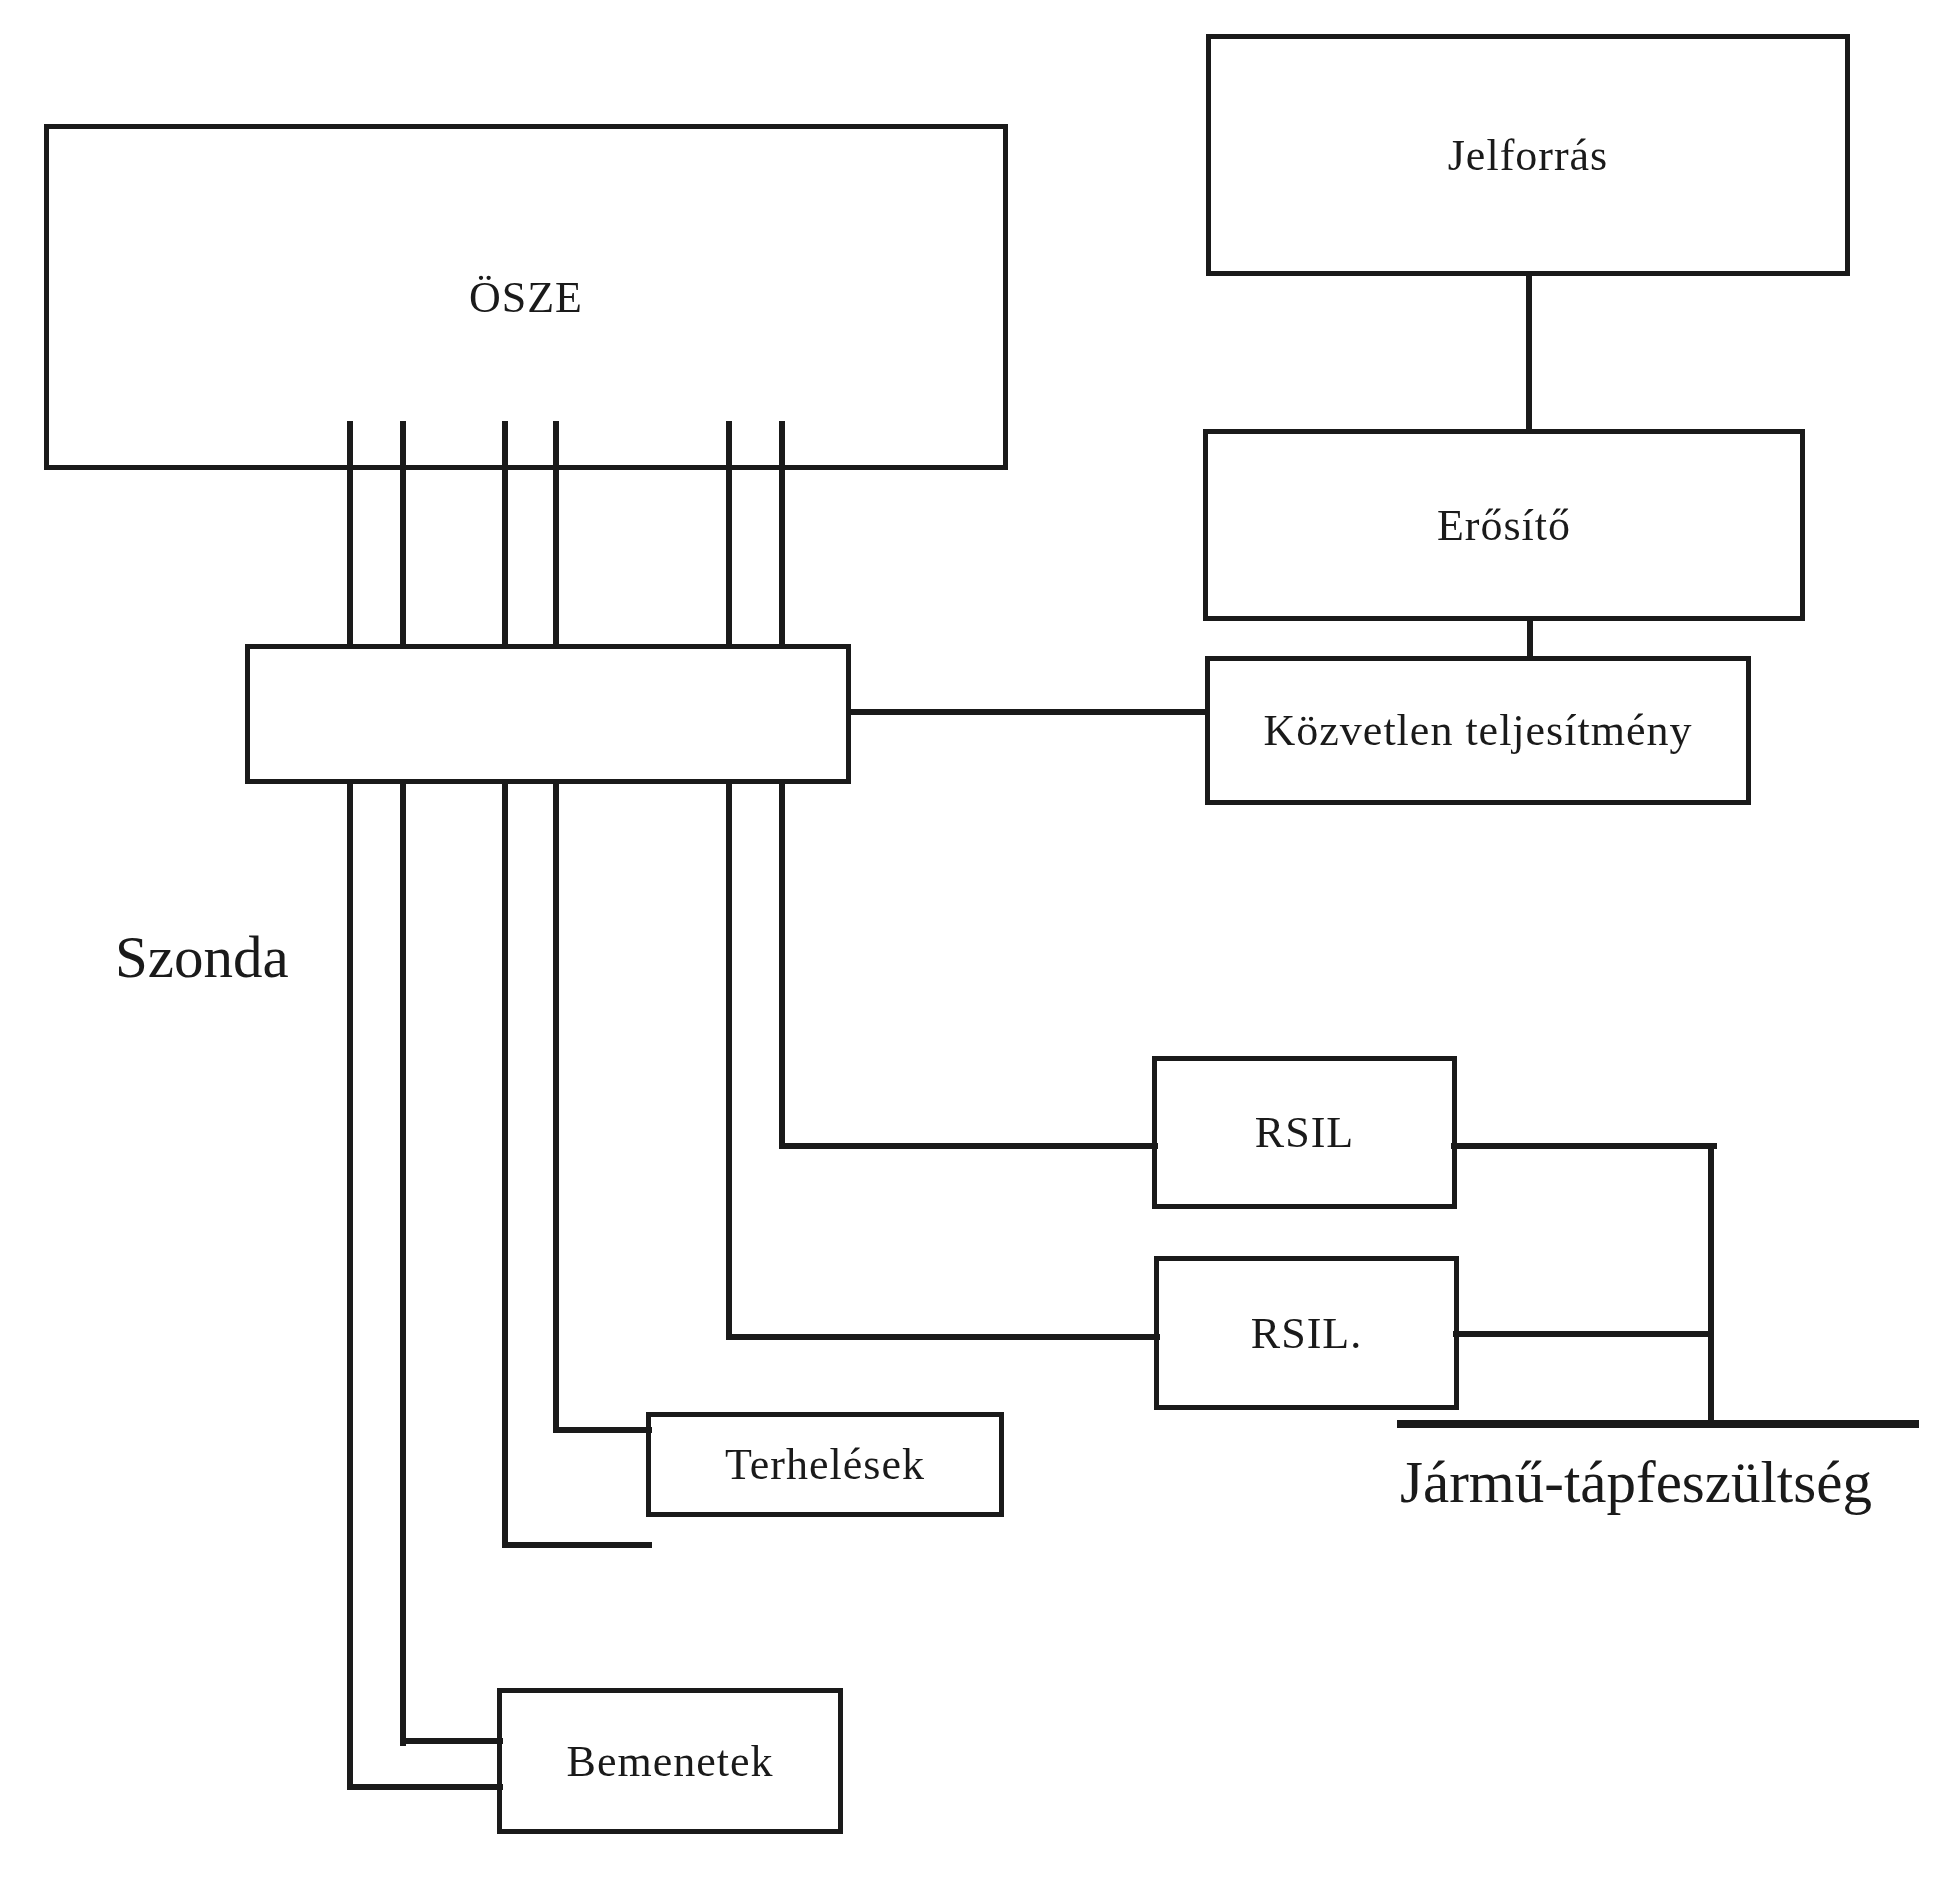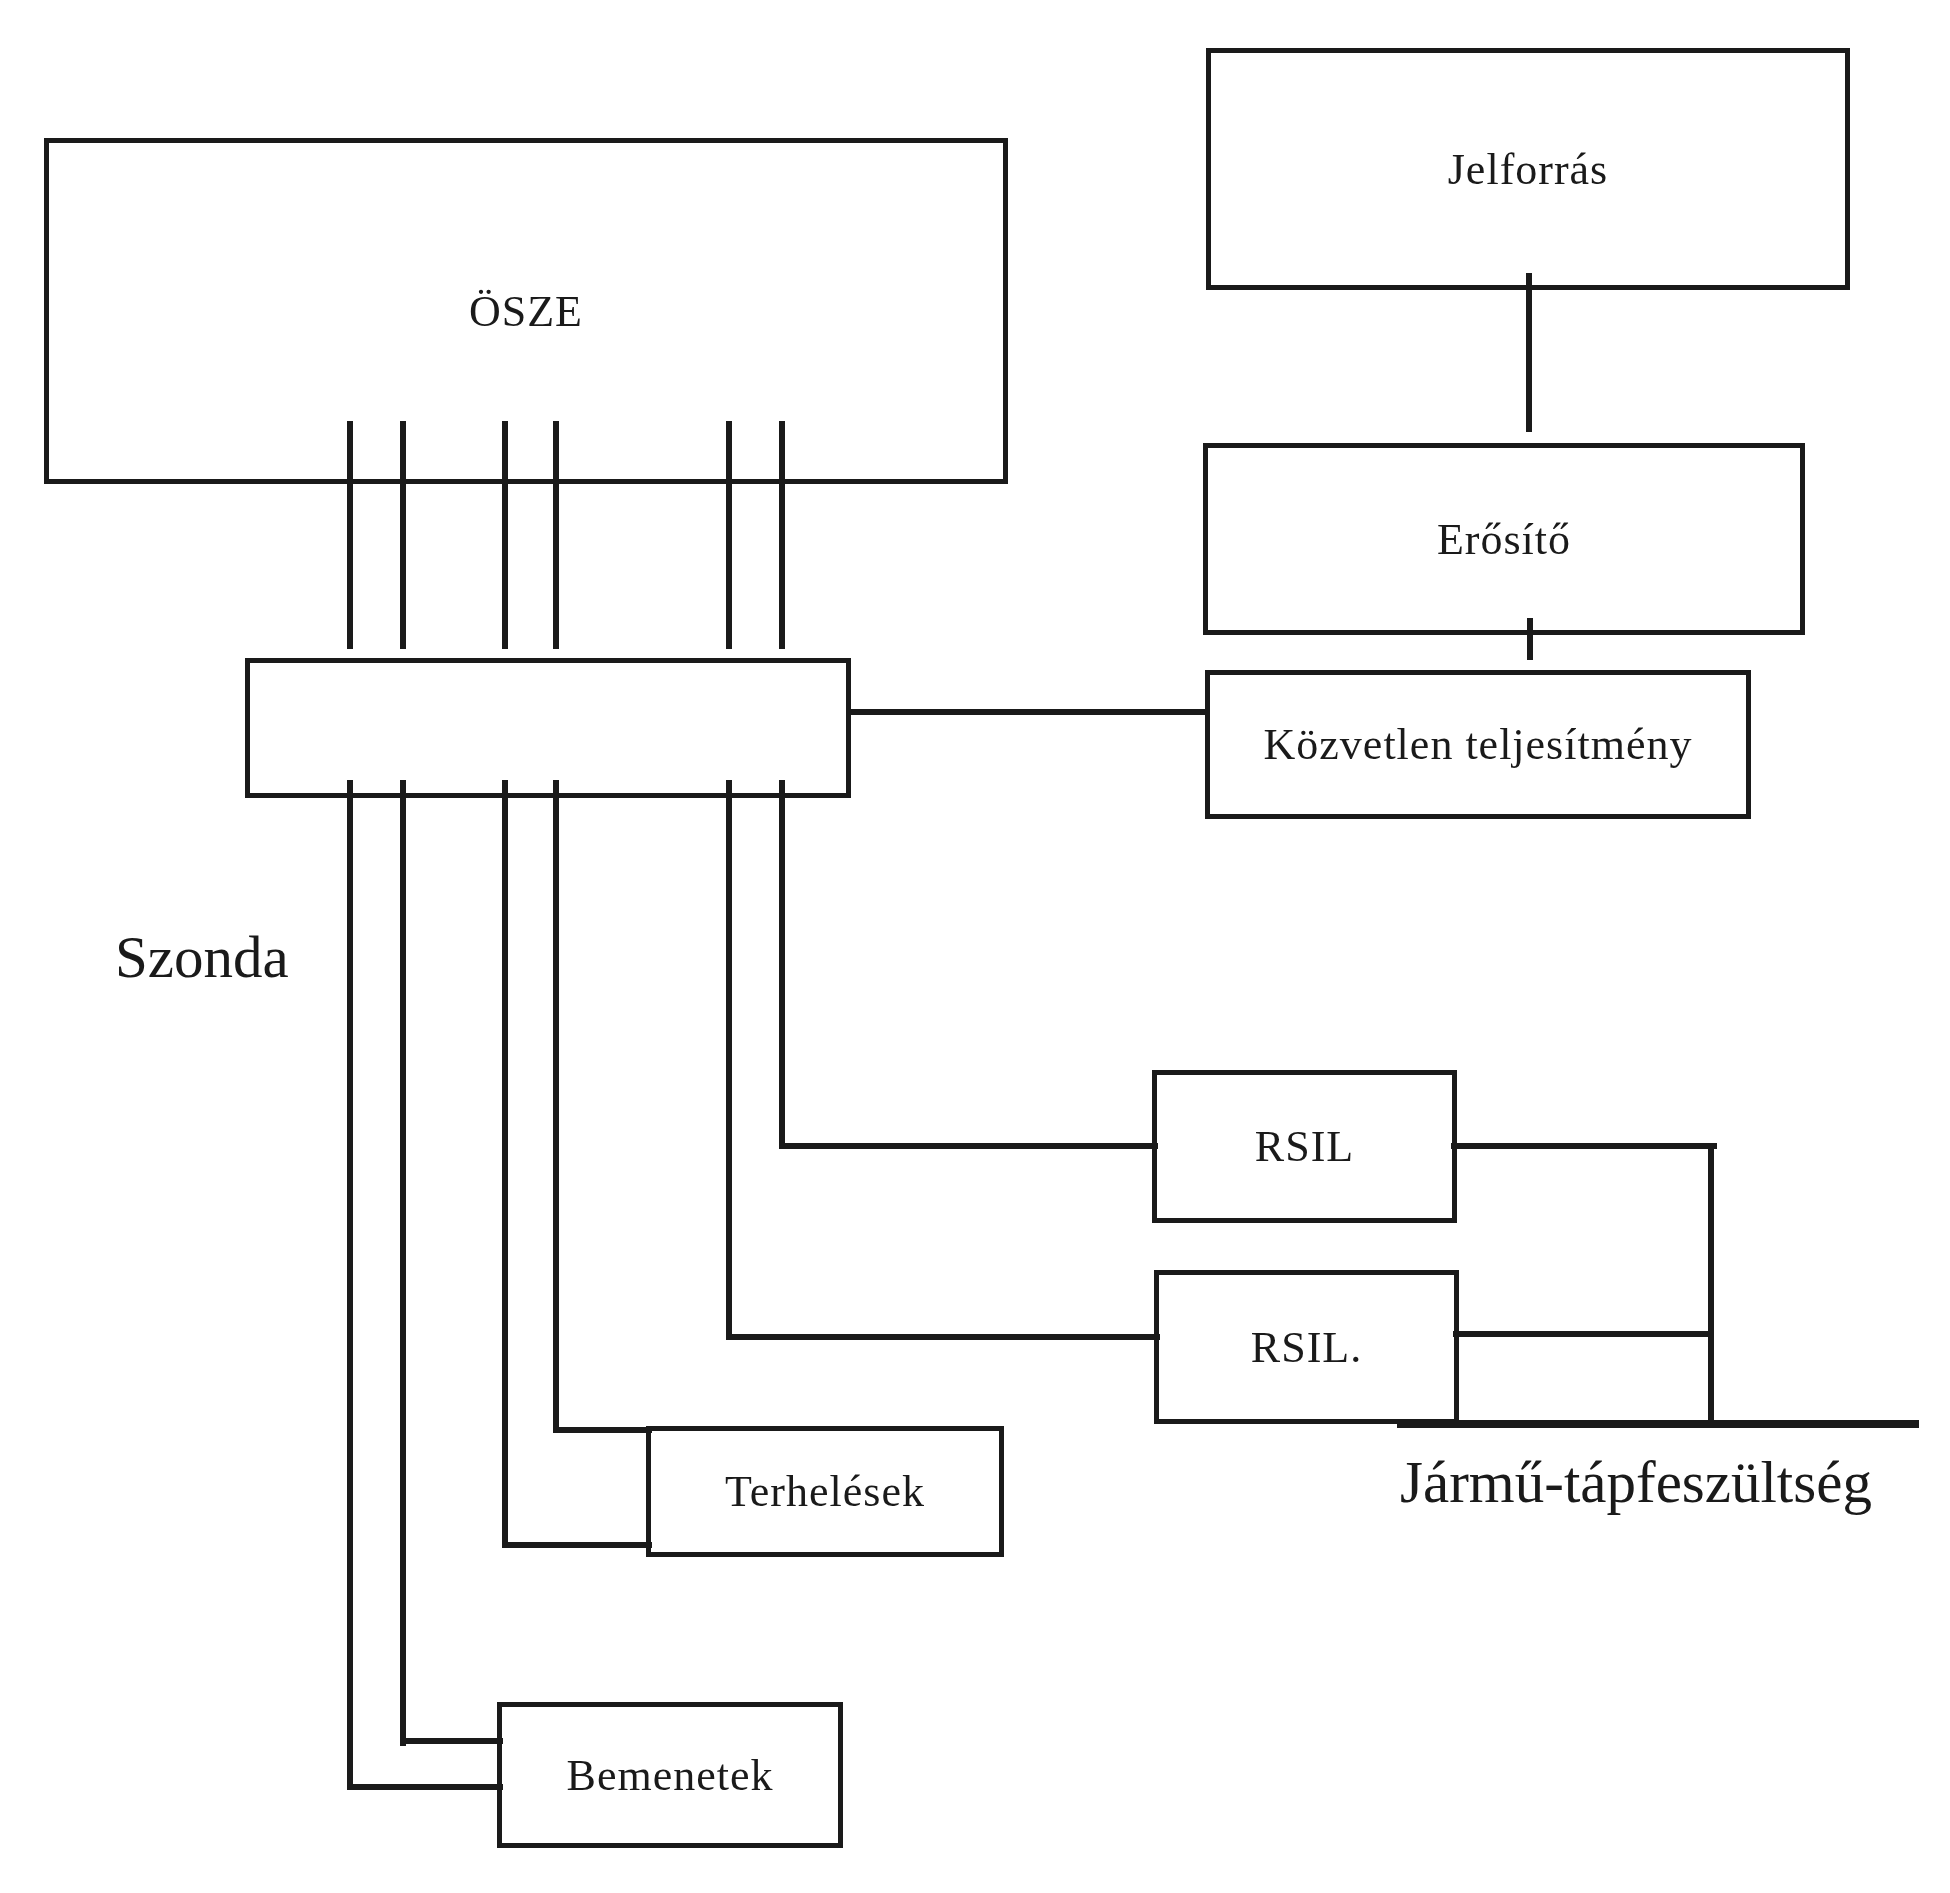--- a/index.html
+++ b/index.html
@@ -2,21 +2,21 @@
 <html><head>
 <meta charset="utf-8">
 <style>
   html,body{margin:0;padding:0;background:#ffffff;}
   .canvas{
     position:relative;width:1951px;height:1894px;background:#ffffff;
     font-family:"Liberation Serif","DejaVu Serif",serif;color:#1a1a1a;overflow:hidden;
   }
   .node{
     position:absolute;border:5.7px solid #1a1a1a;background:#ffffff;
-    display:flex;align-items:center;justify-content:center;box-sizing:border-box;margin-top:14px;
+    display:flex;align-items:center;justify-content:center;box-sizing:border-box;
   }
   .lbl{font-size:44px;letter-spacing:1px;white-space:nowrap;}
   .seg{position:absolute;background:#1a1a1a;}
   .free-label{position:absolute;font-size:59px;white-space:nowrap;}
   .centered{text-align:center;}
 </style>
 </head>
 <body>
 
 <div class="canvas">
@@ -42,21 +42,21 @@
   </div>
 
   <div class="node" style="left:1154px;top:1256px;width:305px;height:154px">
     <span class="lbl">RSIL.</span>
   </div>
 
   <div class="node" style="left:1152px;top:1056px;width:305px;height:153px">
     <span class="lbl">RSIL</span>
   </div>
 
-  <div class="node" style="left:646px;top:1412px;width:358px;height:131px">
+  <div class="node" style="left:646px;top:1412px;width:358px;height:105px">
     <span class="lbl">Terhelések</span>
   </div>
 
   <div class="node" style="left:497px;top:1688px;width:346px;height:146px">
     <span class="lbl">Bemenetek</span>
   </div>
 
   <div class="free-label" style="left:115px;top:923px;">Szonda</div>
 
   <div class="free-label centered" style="left:1397px;top:1440px;width:478px;margin-top:8px;">Jármű-tápfeszültség</div>

